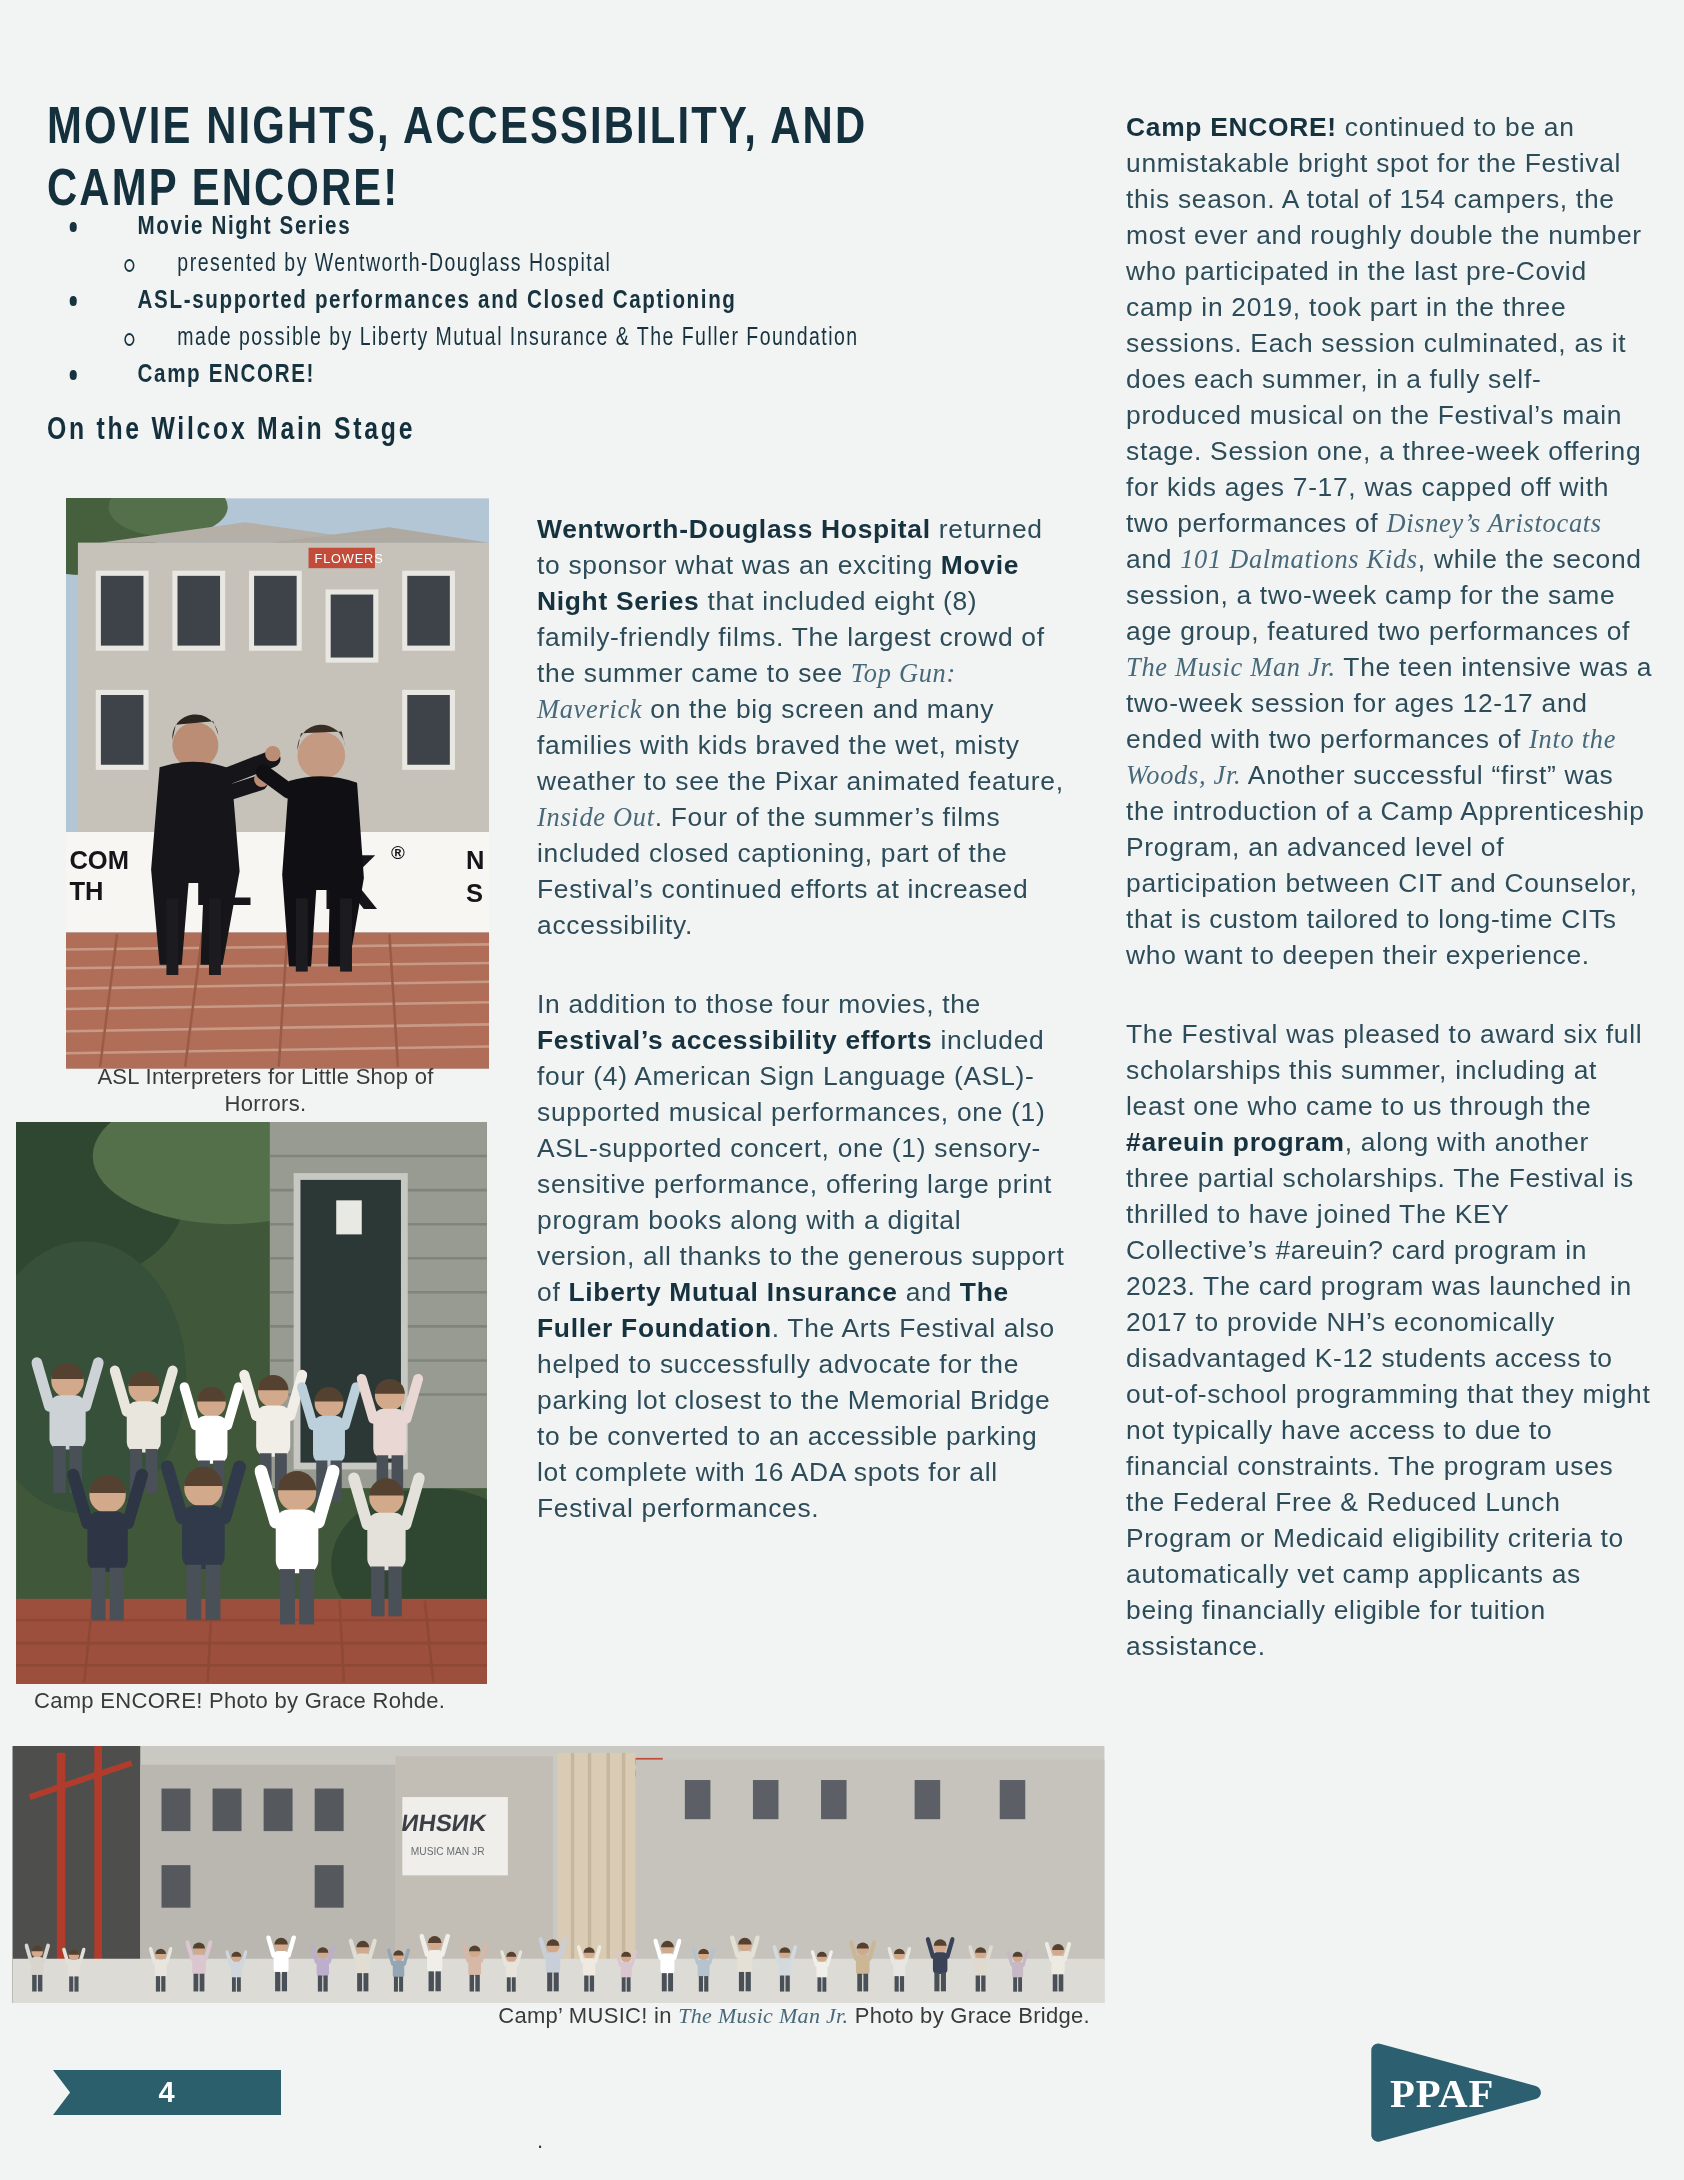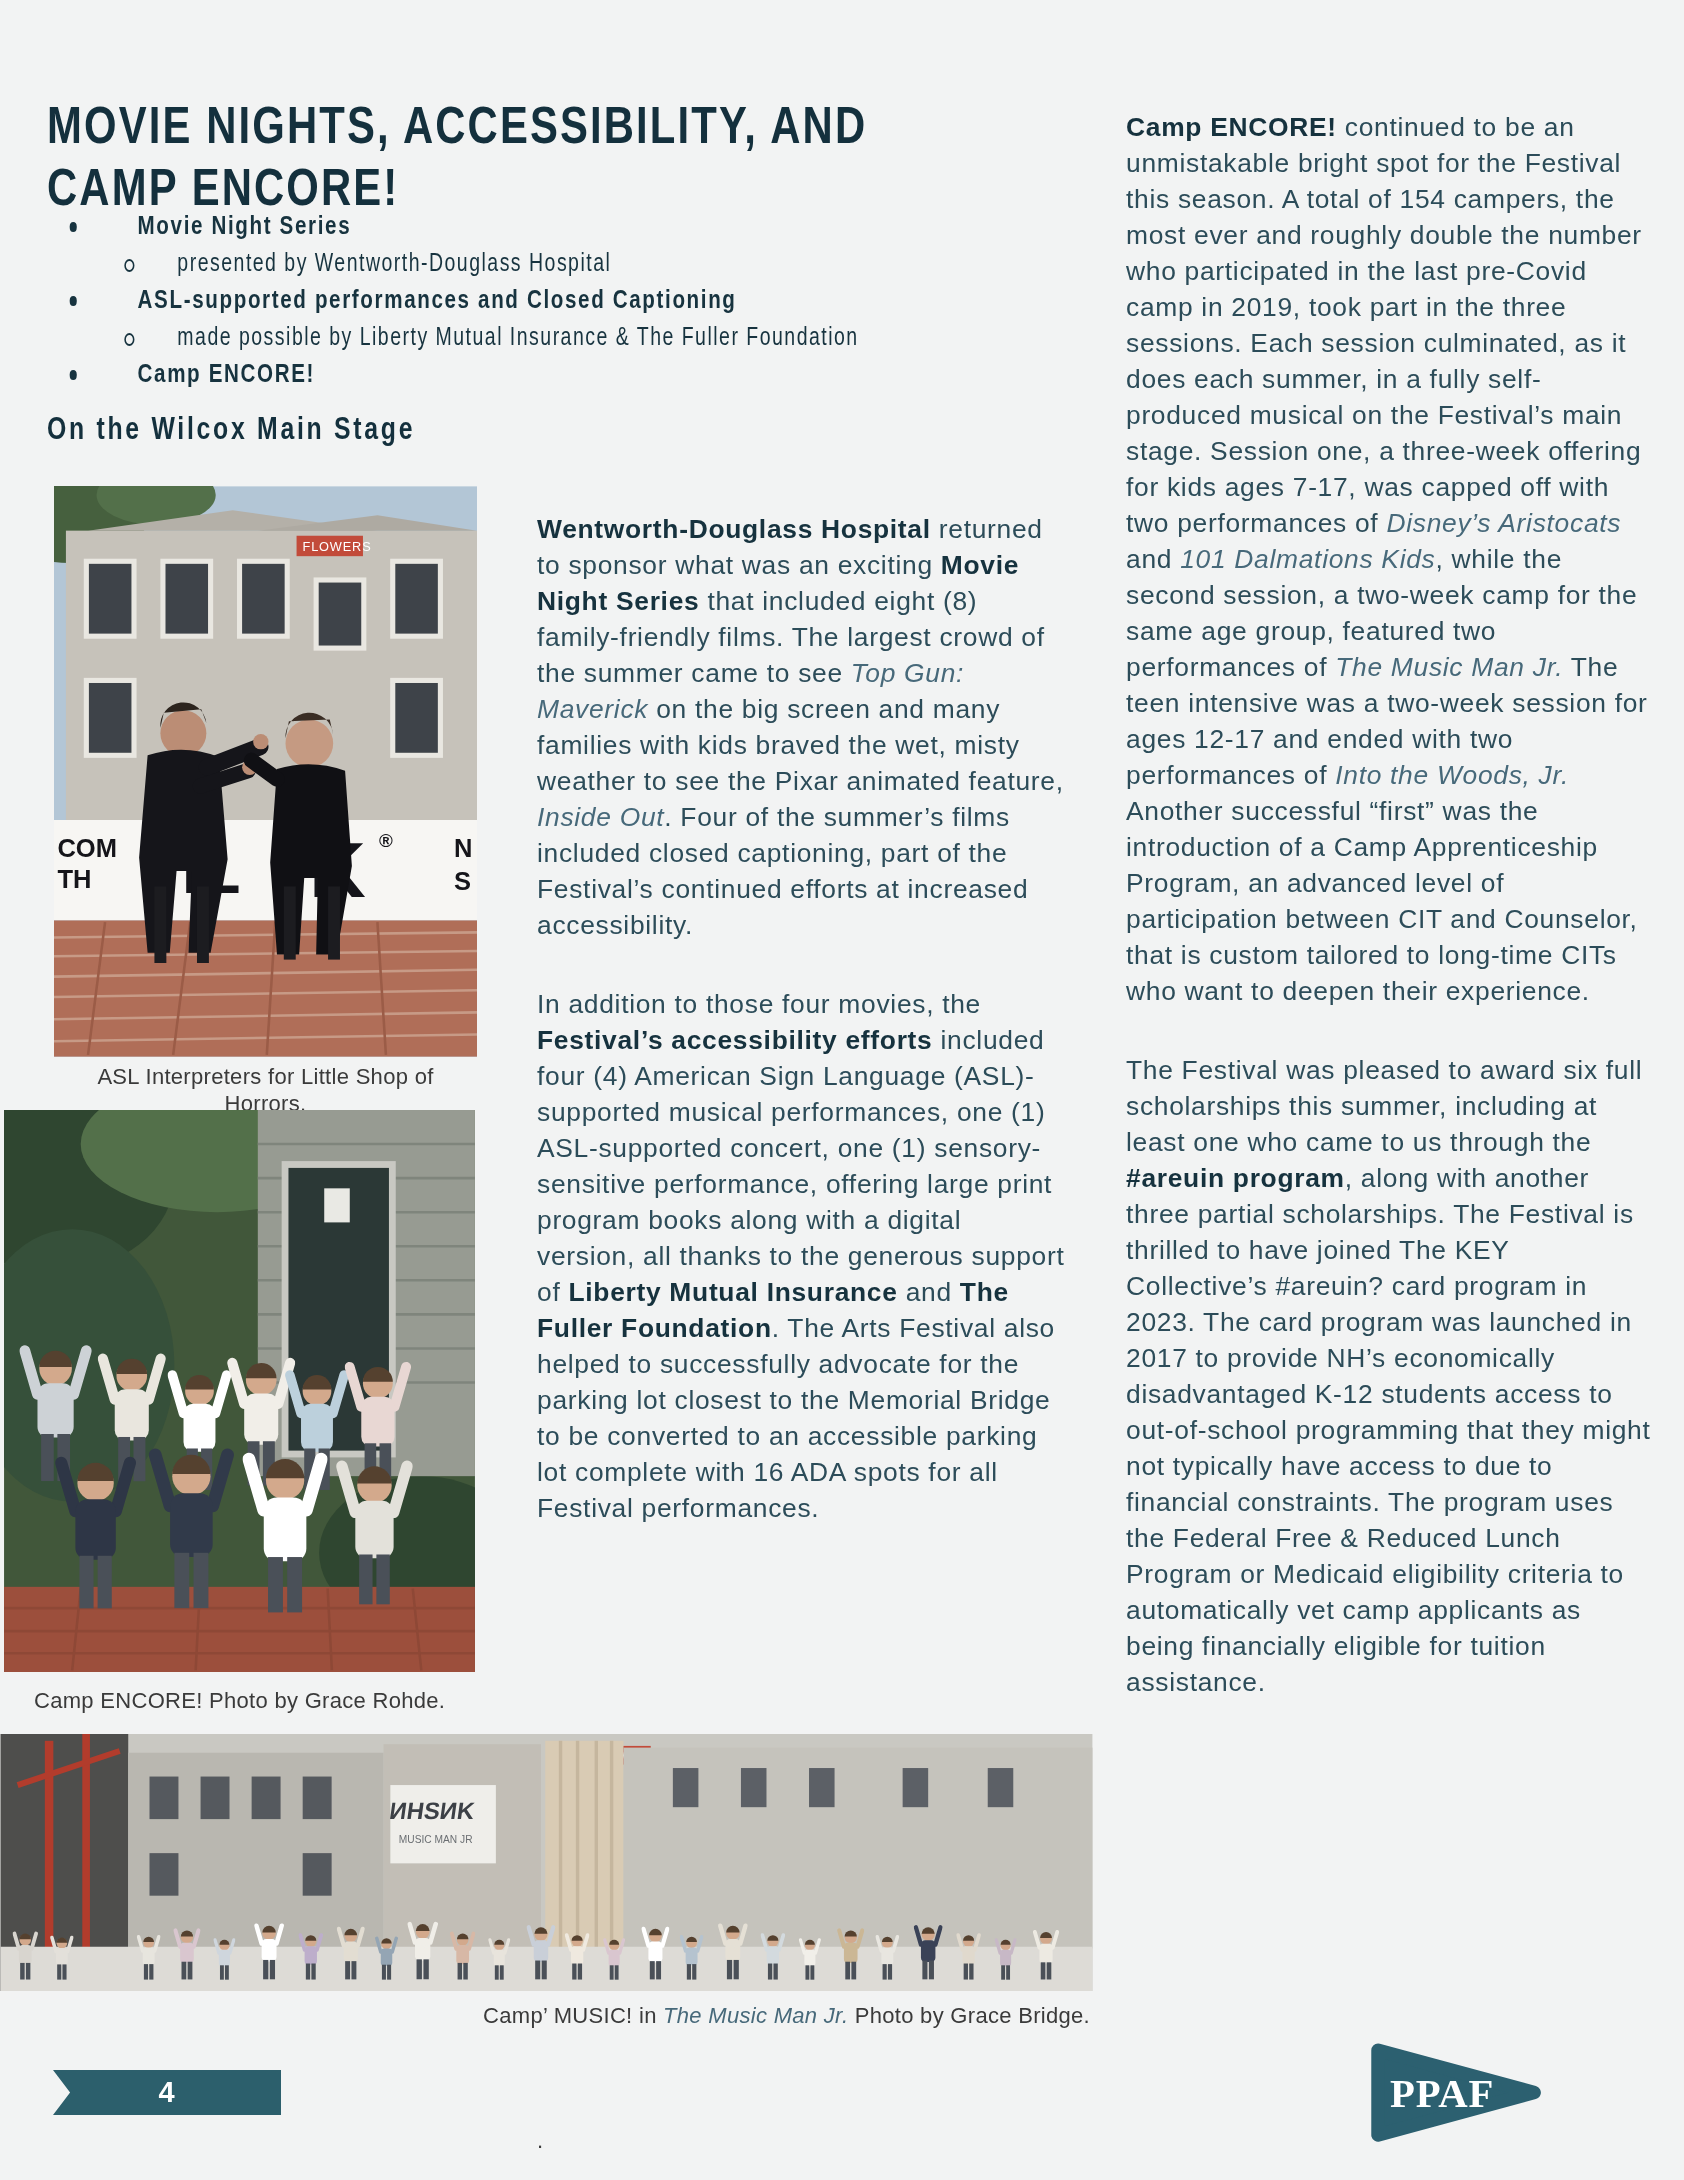--- a/index.html
+++ b/index.html
@@ -37,23 +37,23 @@
     left:47px;top:385px;width:767px;
     font-size:31px;font-weight:800;letter-spacing:3.4px;color:#14303d;
     transform:scaleX(.8);transform-origin:0 0;white-space:nowrap;
   }
   
   .col{width:528px;font-size:26.4px;line-height:36px;letter-spacing:0.7px;color:#2c4c59;}
   .col p{margin:0 0 43px 0;}
   .col-middle{left:537px;top:511px;}
   .col-right{left:1126px;top:109px;}
   .r-b{font-weight:700;color:#16323e;}
-  .r-i{font-style:italic;color:#47697a;}
+  .r-i{font-style:italic;color:#47697a;font-family:Liberation Serif, serif;}
   
-  figure{margin:0;padding:0;position:absolute;}
+  figure{margin:12px;padding:0;position:absolute;}
   figure svg{display:block;}
   .caption{
     position:absolute;font-size:22px;color:#3a3a3a;letter-spacing:0.3px;line-height:27px;
   }
   .cap1{left:54px;top:1063px;width:423px;text-align:center;}
   .cap2{left:34px;top:1687px;width:471px;}
   .cap3{left:0px;top:2002px;width:1090px;text-align:right;}
   
   .page-banner{
     left:53px;top:2070px;width:228px;height:45px;background:#2c5f6c;

